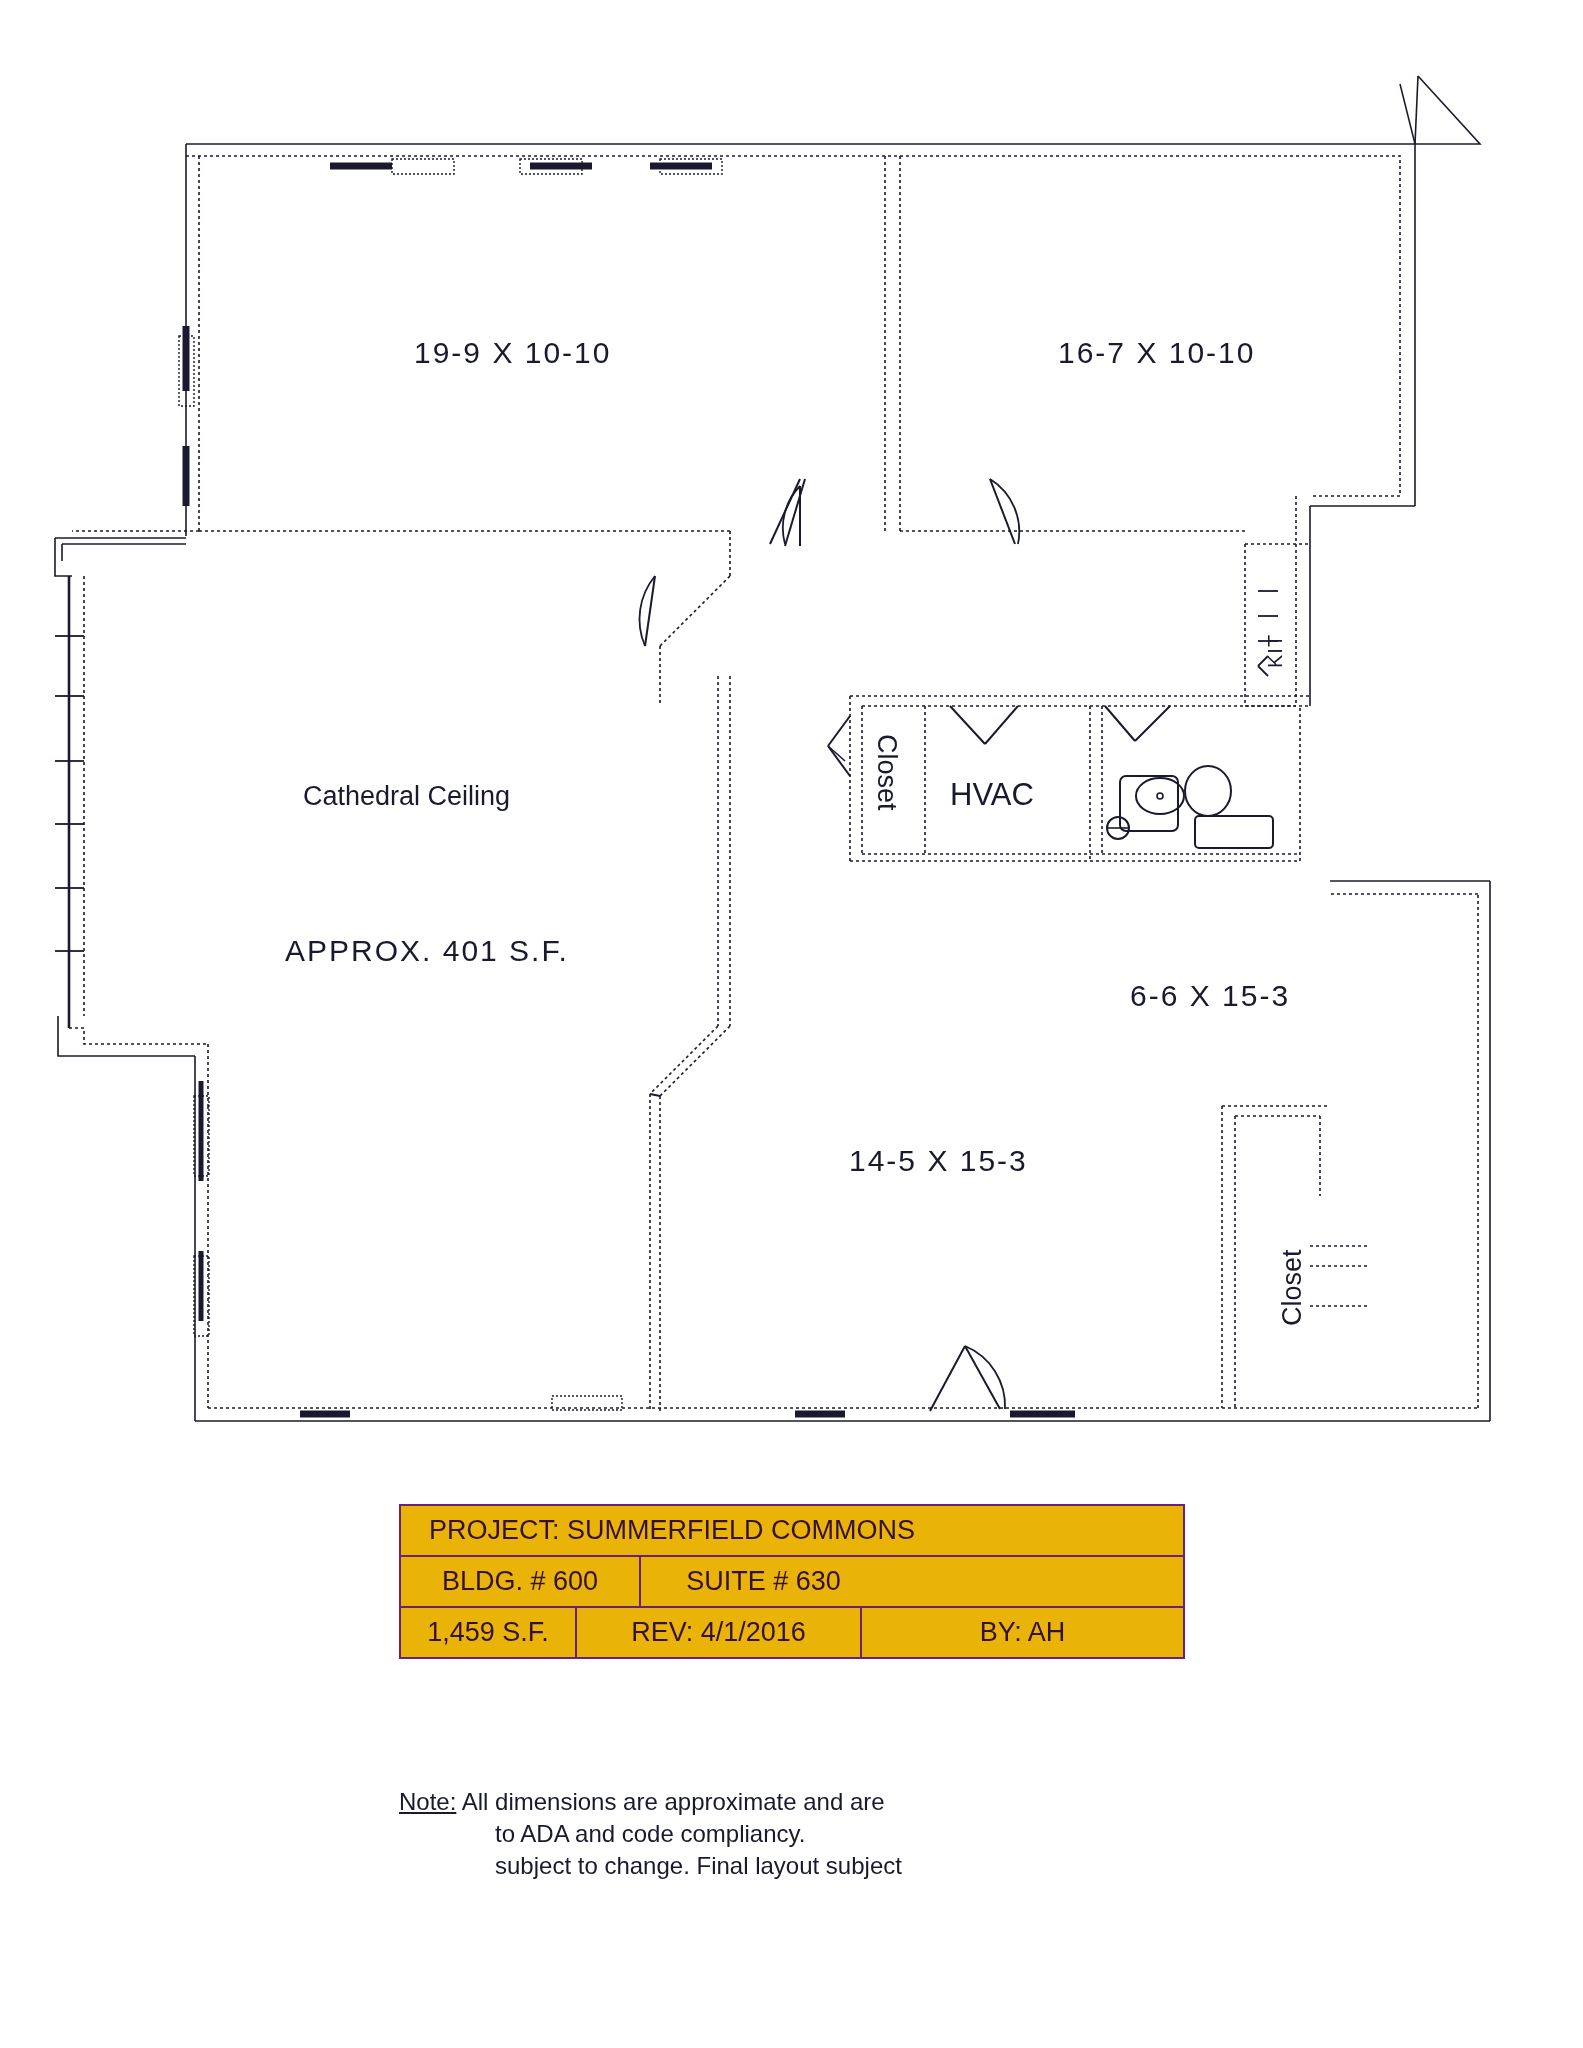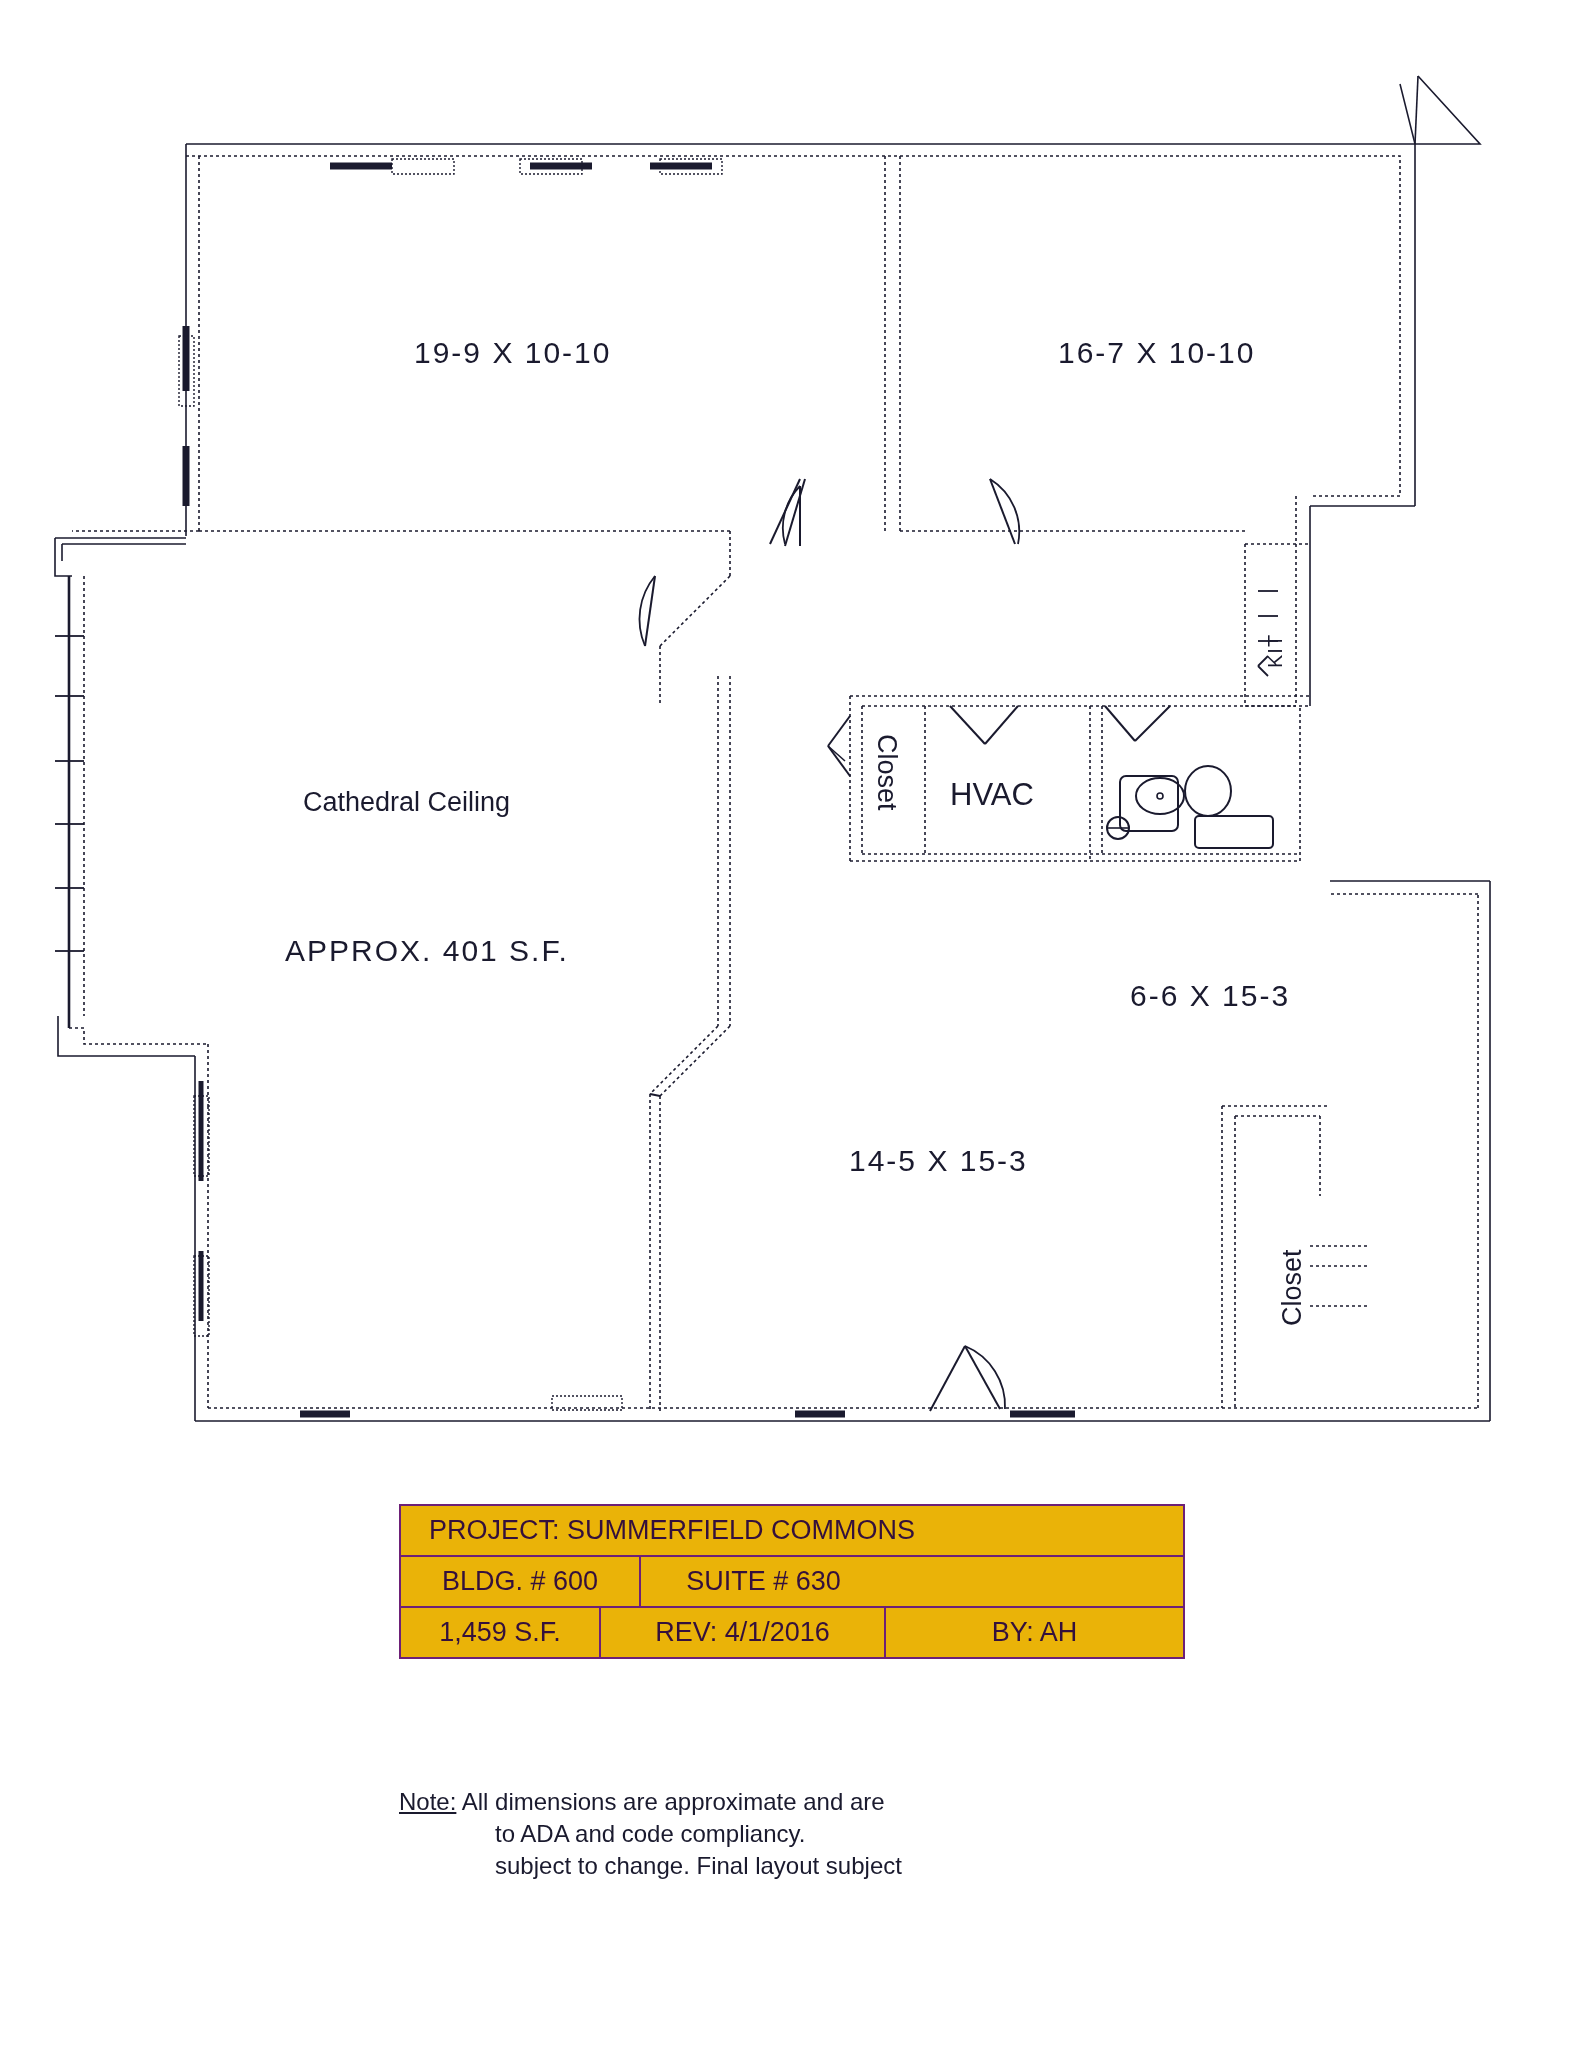--- a/index.html
+++ b/index.html
@@ -115,21 +115,21 @@
     border-right: none;
   }
   .tb-project {
     flex: 1 1 auto;
     text-align: left;
     padding-left: 28px;
   }
   .r2 .c1 { width: 240px; }
   .r2 .c2 { width: 245px; border-radius: 17px; }
   .r2 .c3 { flex: 1 1 auto; }
-  .r3 .c1 { width: 200px; }
+  .r3 .c1 { width: 176px; }
   .r3 .c2 { width: 285px; }
   .r3 .c3 { flex: 1 1 auto; }
 
   
   #note-block {
     position: absolute;
     left: 399px;
     top: 1786px;
     width: 700px;
     font-family: "Liberation Sans", sans-serif;
@@ -309,21 +309,21 @@
       <path d="M1258 650 L1268 640" stroke-width="1.8"></path>
       <path d="M1258 650 L1268 660" stroke-width="1.8"></path>
 
     </g>
   </svg>
 
   <div class="dim-label" style="left:414px; top:320px;">19-9  X  10-10</div>
 
   <div class="dim-label" style="left:1058px; top:320px;">16-7  X  10-10</div>
 
-  <div class="room-text" style="left:303px; top:765px;margin-top:6px;">Cathedral Ceiling</div>
+  <div class="room-text" style="left:303px; top:765px;">Cathedral Ceiling</div>
 
   <div class="approx-text" style="left:285px; top:918px;">APPROX.  401  S.F.</div>
 
   <div class="dim-label" style="left:1130px; top:963px;">6-6  X  15-3</div>
 
   <div class="dim-label" style="left:849px; top:1128px;">14-5  X  15-3</div>
 
   <div class="hvac-text" style="left:950px; top:761px;">HVAC</div>
 
   <div class="vert-text down" style="left:902px; top:718px;">Closet</div>

